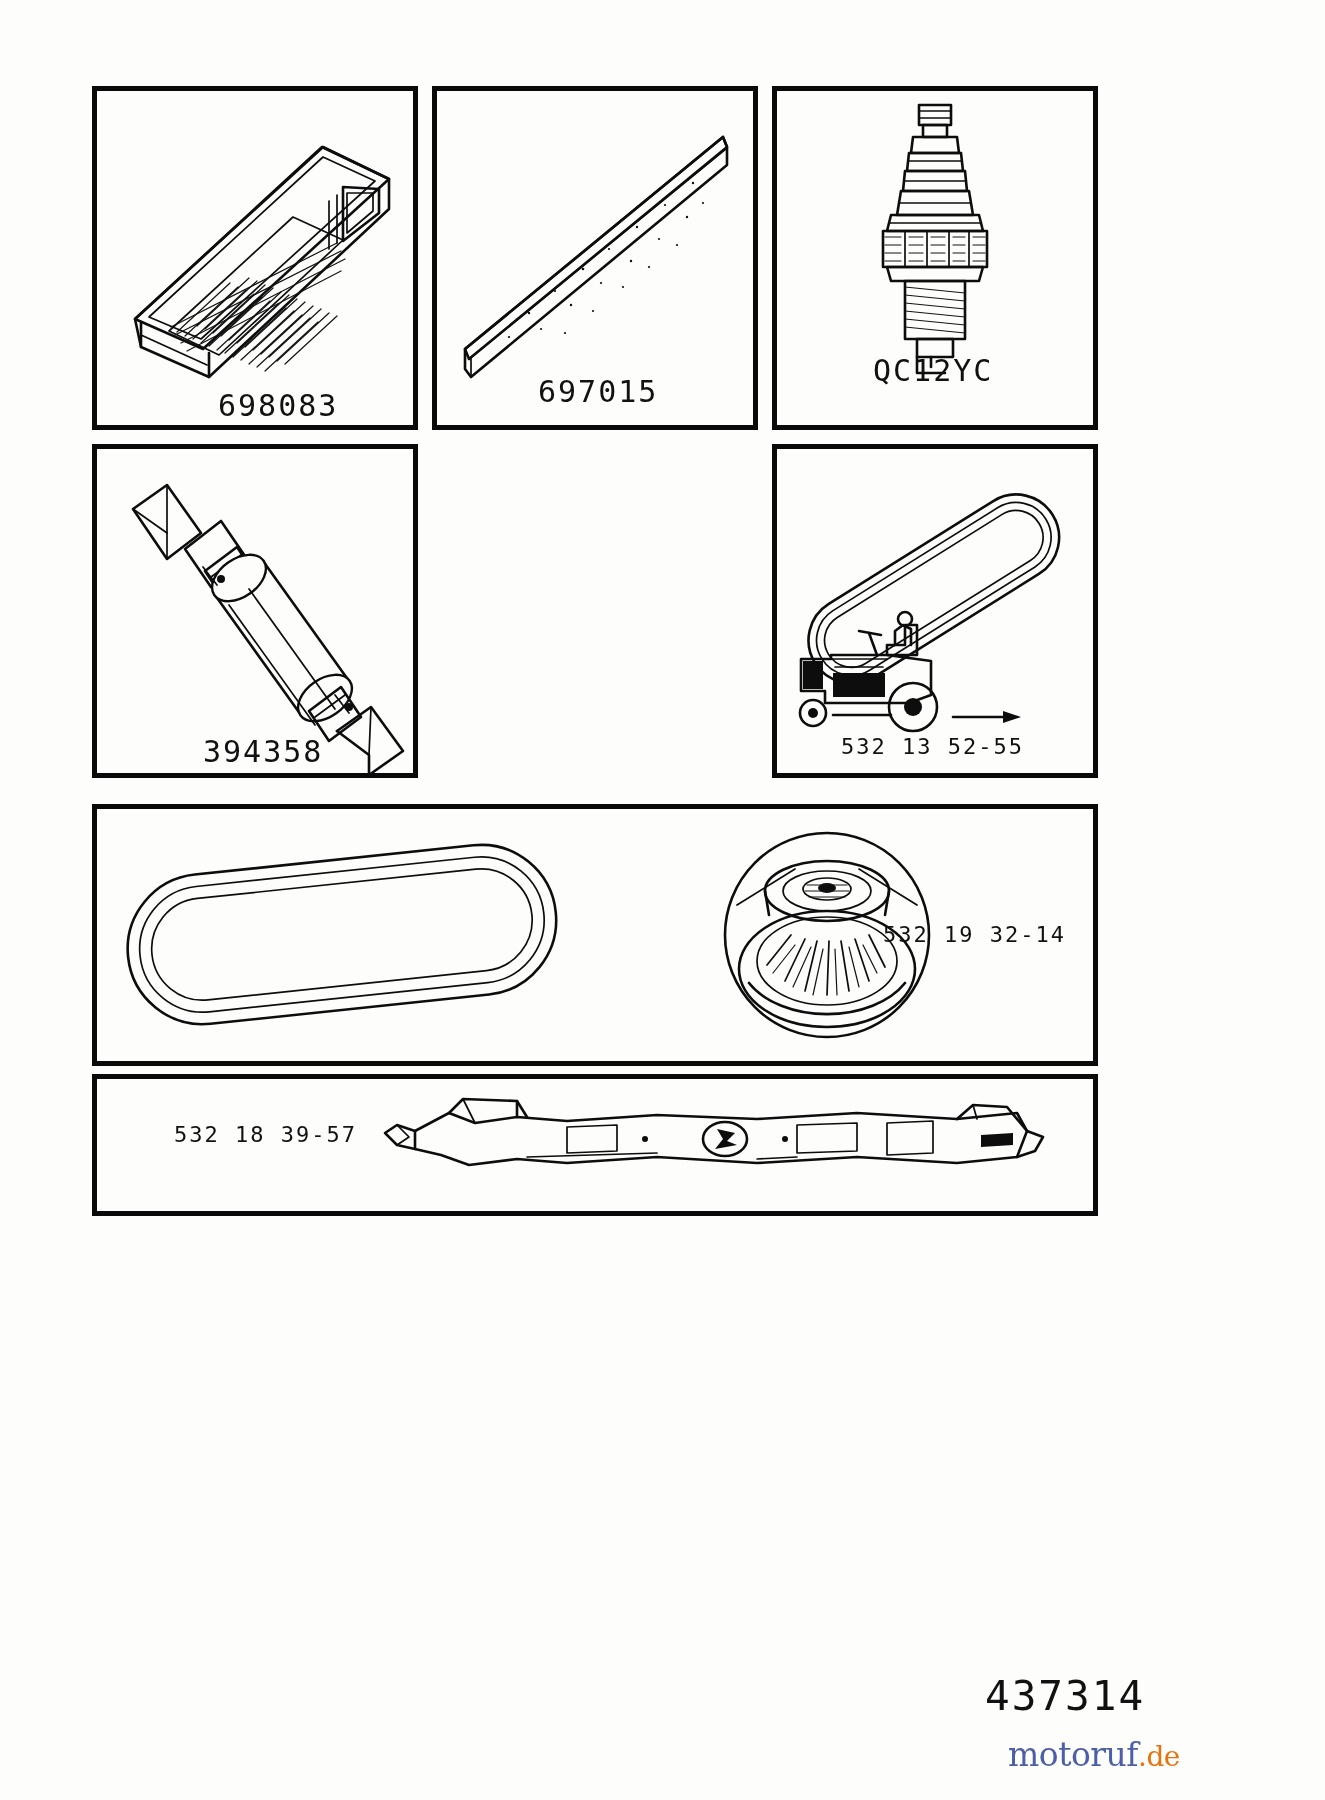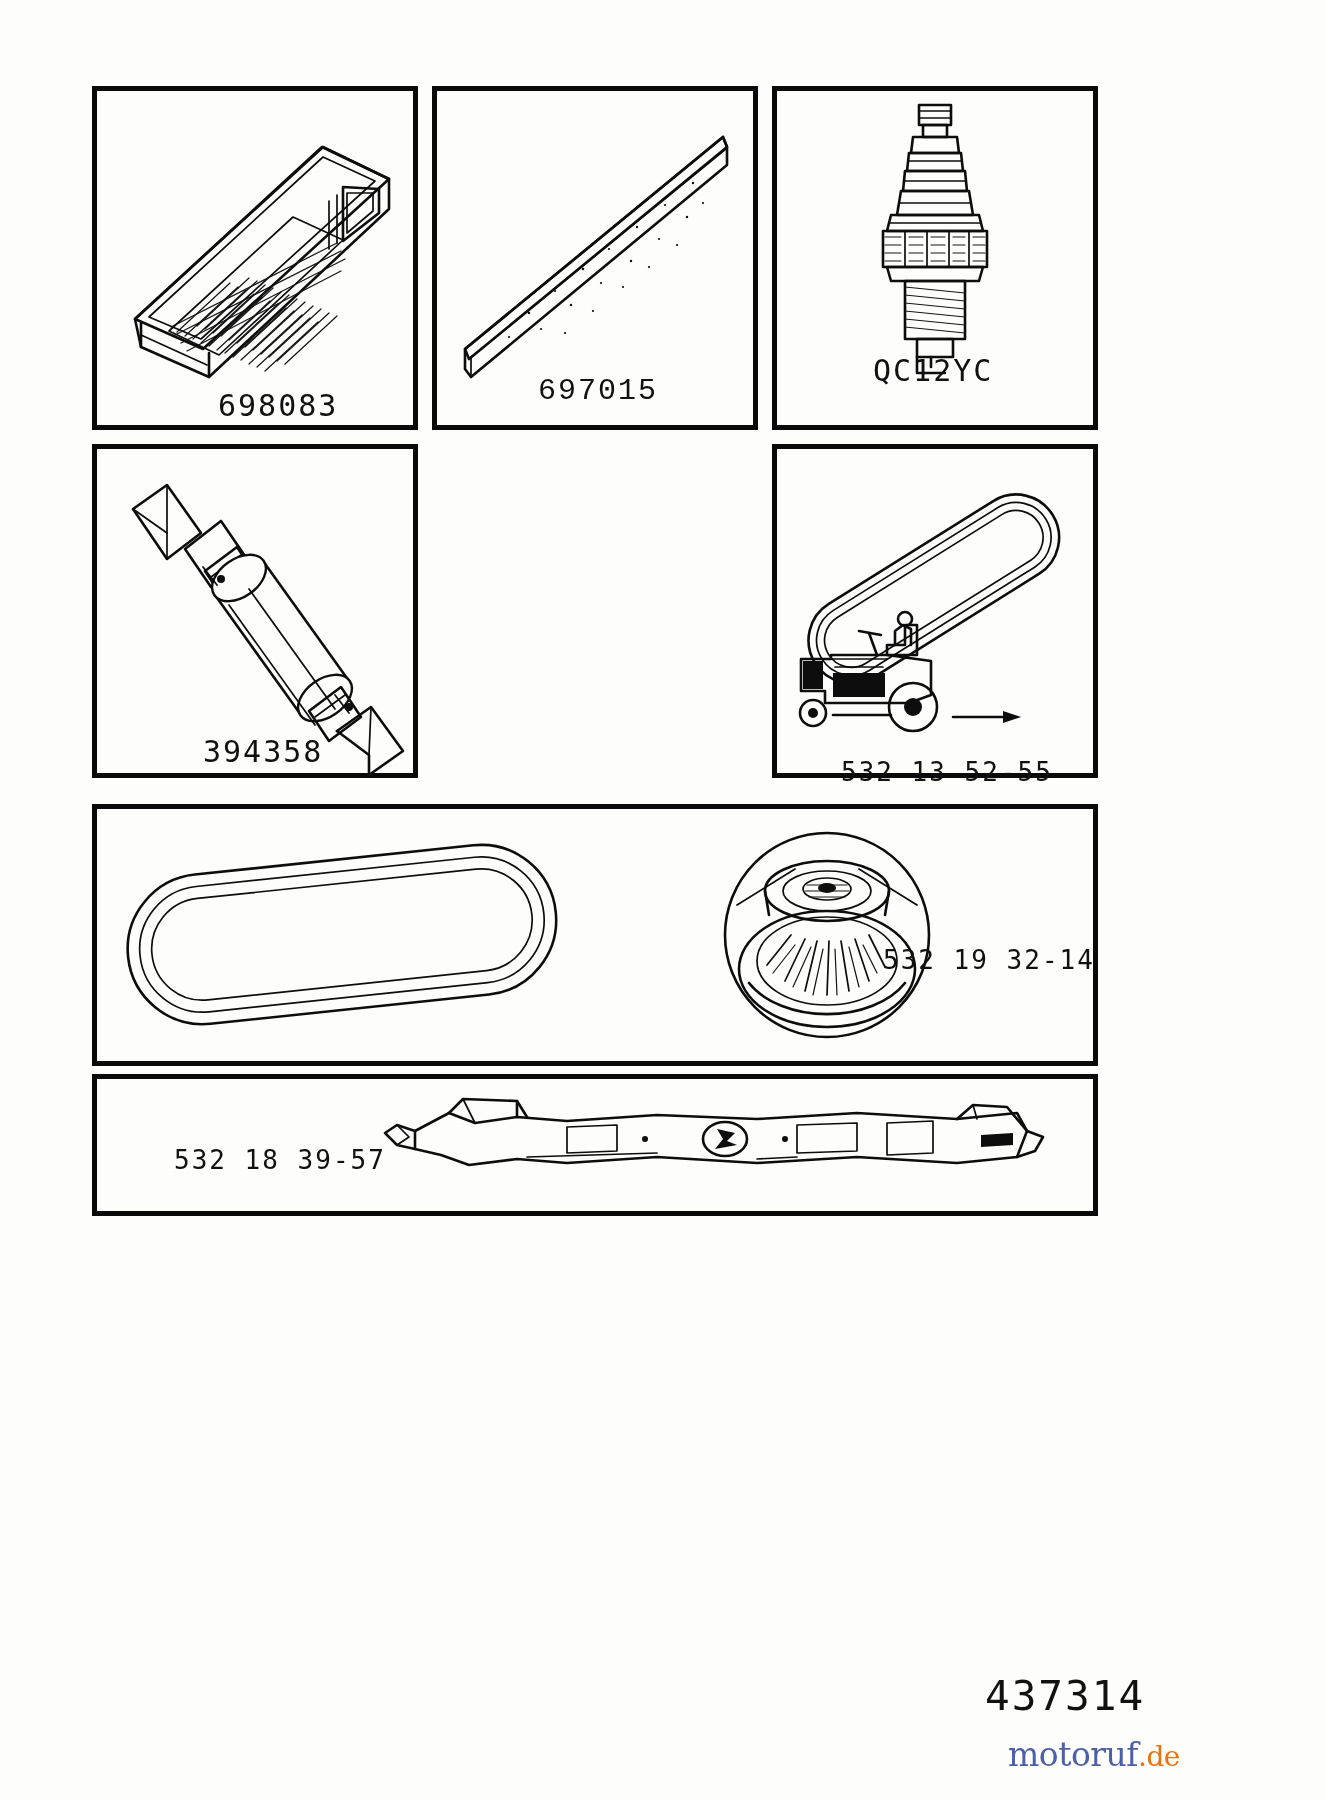--- a/index.html
+++ b/index.html
@@ -32,22 +32,21 @@
   .label {
     position: absolute;
     font-family: "DejaVu Sans Mono", monospace;
     font-size: 30px;
     letter-spacing: 2px;
     color: #111;
     white-space: nowrap;
     font-weight: 500;
   }
   .label.big {
-    font-size: 26px;
-    margin-top: 23px;
+    font-size: 22px;
   }
 
   .drawing-no {
     position: absolute;
     left: 985px;
     top: 1672px;
     font-family: "DejaVu Sans Mono", monospace;
     font-size: 41px;
     letter-spacing: 2px;
     color: #111;
@@ -183,21 +182,21 @@
           <circle cx="72" cy="246" r="1.1"></circle>
         <circle cx="186" cy="196" r="1.1"></circle>
           <circle cx="212" cy="176" r="1.1"></circle>
         <circle cx="240" cy="154" r="1.1"></circle>
           <circle cx="266" cy="112" r="1.1"></circle>
         <circle cx="156" cy="220" r="1.1"></circle>
           <circle cx="128" cy="242" r="1.1"></circle>
       </g>
     </svg>
   </div>
-  <div class="label" style="left:538px; top:374px;font-family:Liberation Mono, monospace;">697015</div>
+  <div class="label" style="left:538px; top:374px;">697015</div>
 
   <div class="panel" style="left:772px; top:86px; width:326px; height:344px;">
     <svg width="316" height="334" viewBox="0 0 316 334">
       <g transform="translate(158,0)">
 
         <path class="ln" d="M-16 14 L16 14 L16 34 L-16 34 Z"></path>
         <path class="ln-thin" d="M-16 20 L16 20"></path>
         <path class="ln-thin" d="M-16 27 L16 27"></path>
 
         <path class="ln" d="M-12 34 L12 34 L12 46 L-12 46 Z"></path>

